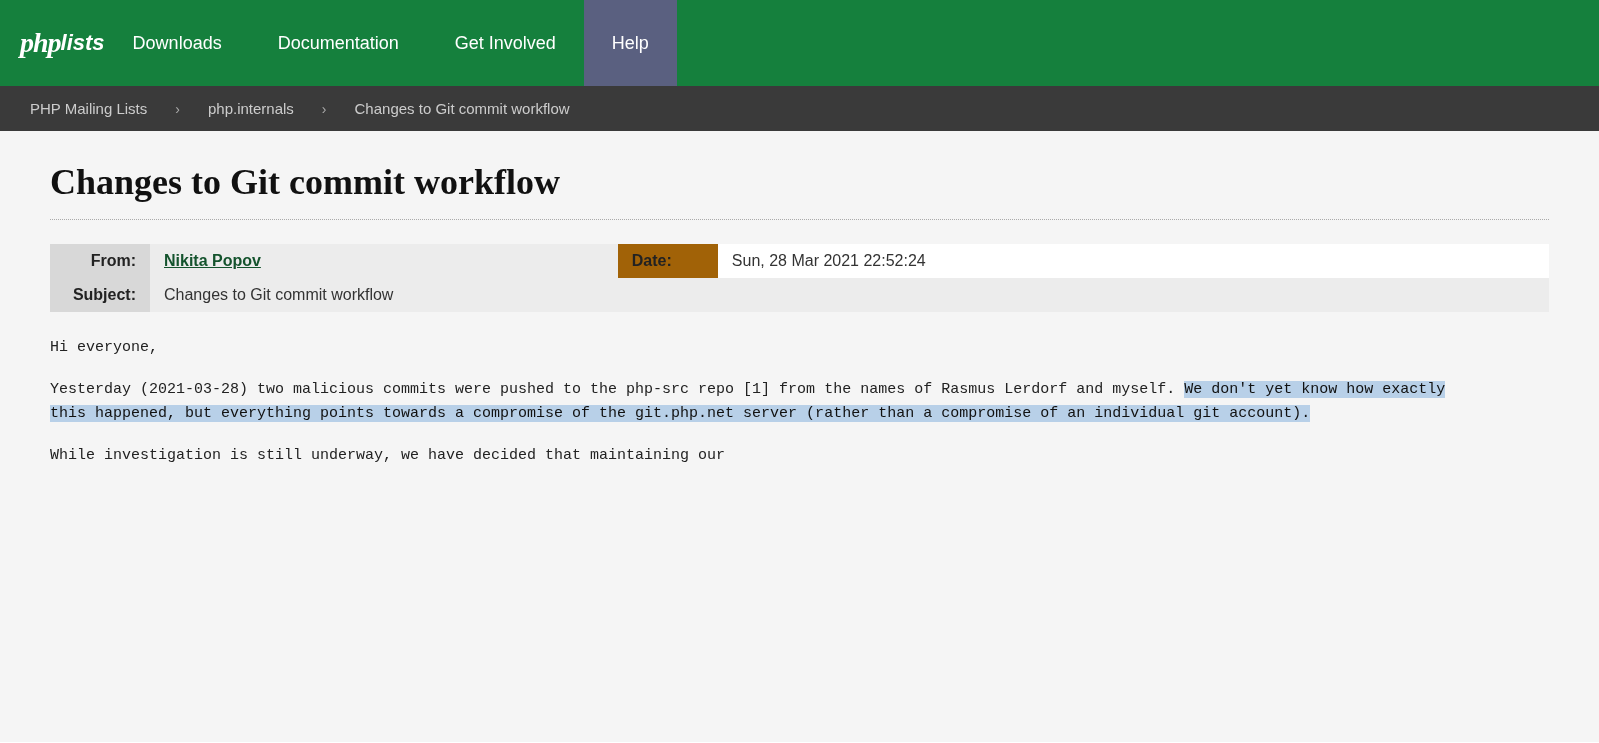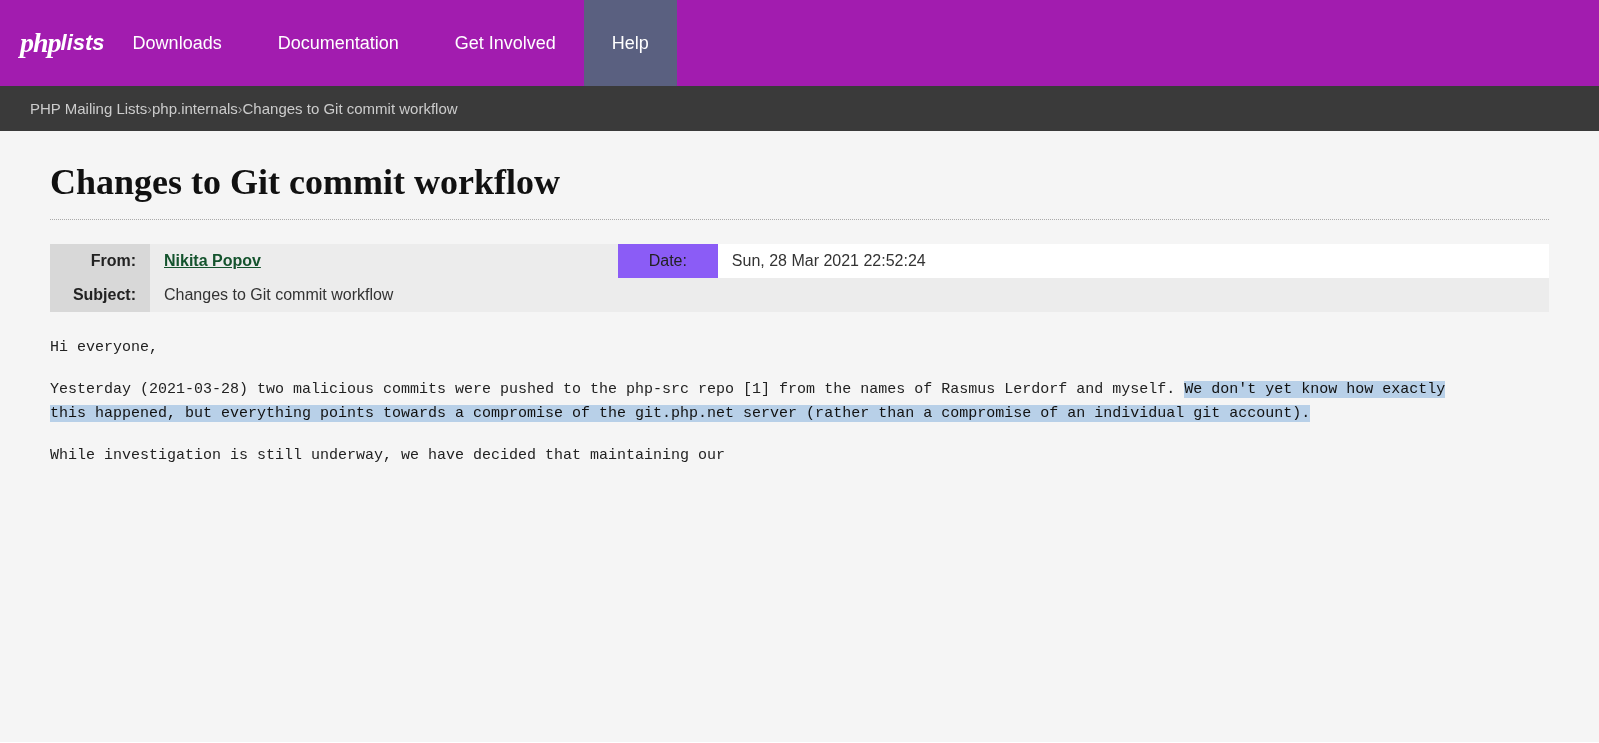--- a/index.html
+++ b/index.html
@@ -5,21 +5,21 @@
     * { margin: 0; padding: 0; box-sizing: border-box; }
 
     body {
       font-family: Arial, Helvetica, sans-serif;
       background: #fff;
       color: #333;
     }
 
     
     .top-nav {
-      background: #a21caf;
+      background: #15803d;
       display: flex;
       align-items: center;
       padding: 0 20px;
       height: 86px;
     }
 
     .logo-lists {
       font-size: 22px;
       font-weight: bold;
       color: #fff;
@@ -49,21 +49,21 @@
       background: #5a6080;
       color: #fff;
     }
 
     
     .breadcrumb-bar {
       background: #3a3a3a;
       padding: 14px 30px;
       display: flex;
       align-items: center;
-      gap: 0;
+      gap: 28px;
     }
 
     .breadcrumb-item {
       color: #ccc;
       font-size: 15px;
       text-decoration: none;
       cursor: pointer;
     }
 
     .breadcrumb-separator {
@@ -120,23 +120,23 @@
       white-space: nowrap;
       color: #222;
     }
 
     .header-value-cell {
       background: #ececec;
       color: #333;
     }
 
     .header-date-label-cell {
-      background: #8b5cf6;
-      text-align: center;
-      font-weight: normal;
+      background: #a16207;
+      text-align: left;
+      font-weight: bold;
       white-space: nowrap;
       color: #222;
       width: 100px;
     }
 
     .header-date-value-cell {
       background: #fff;
       color: #333;
       white-space: nowrap;
     }

